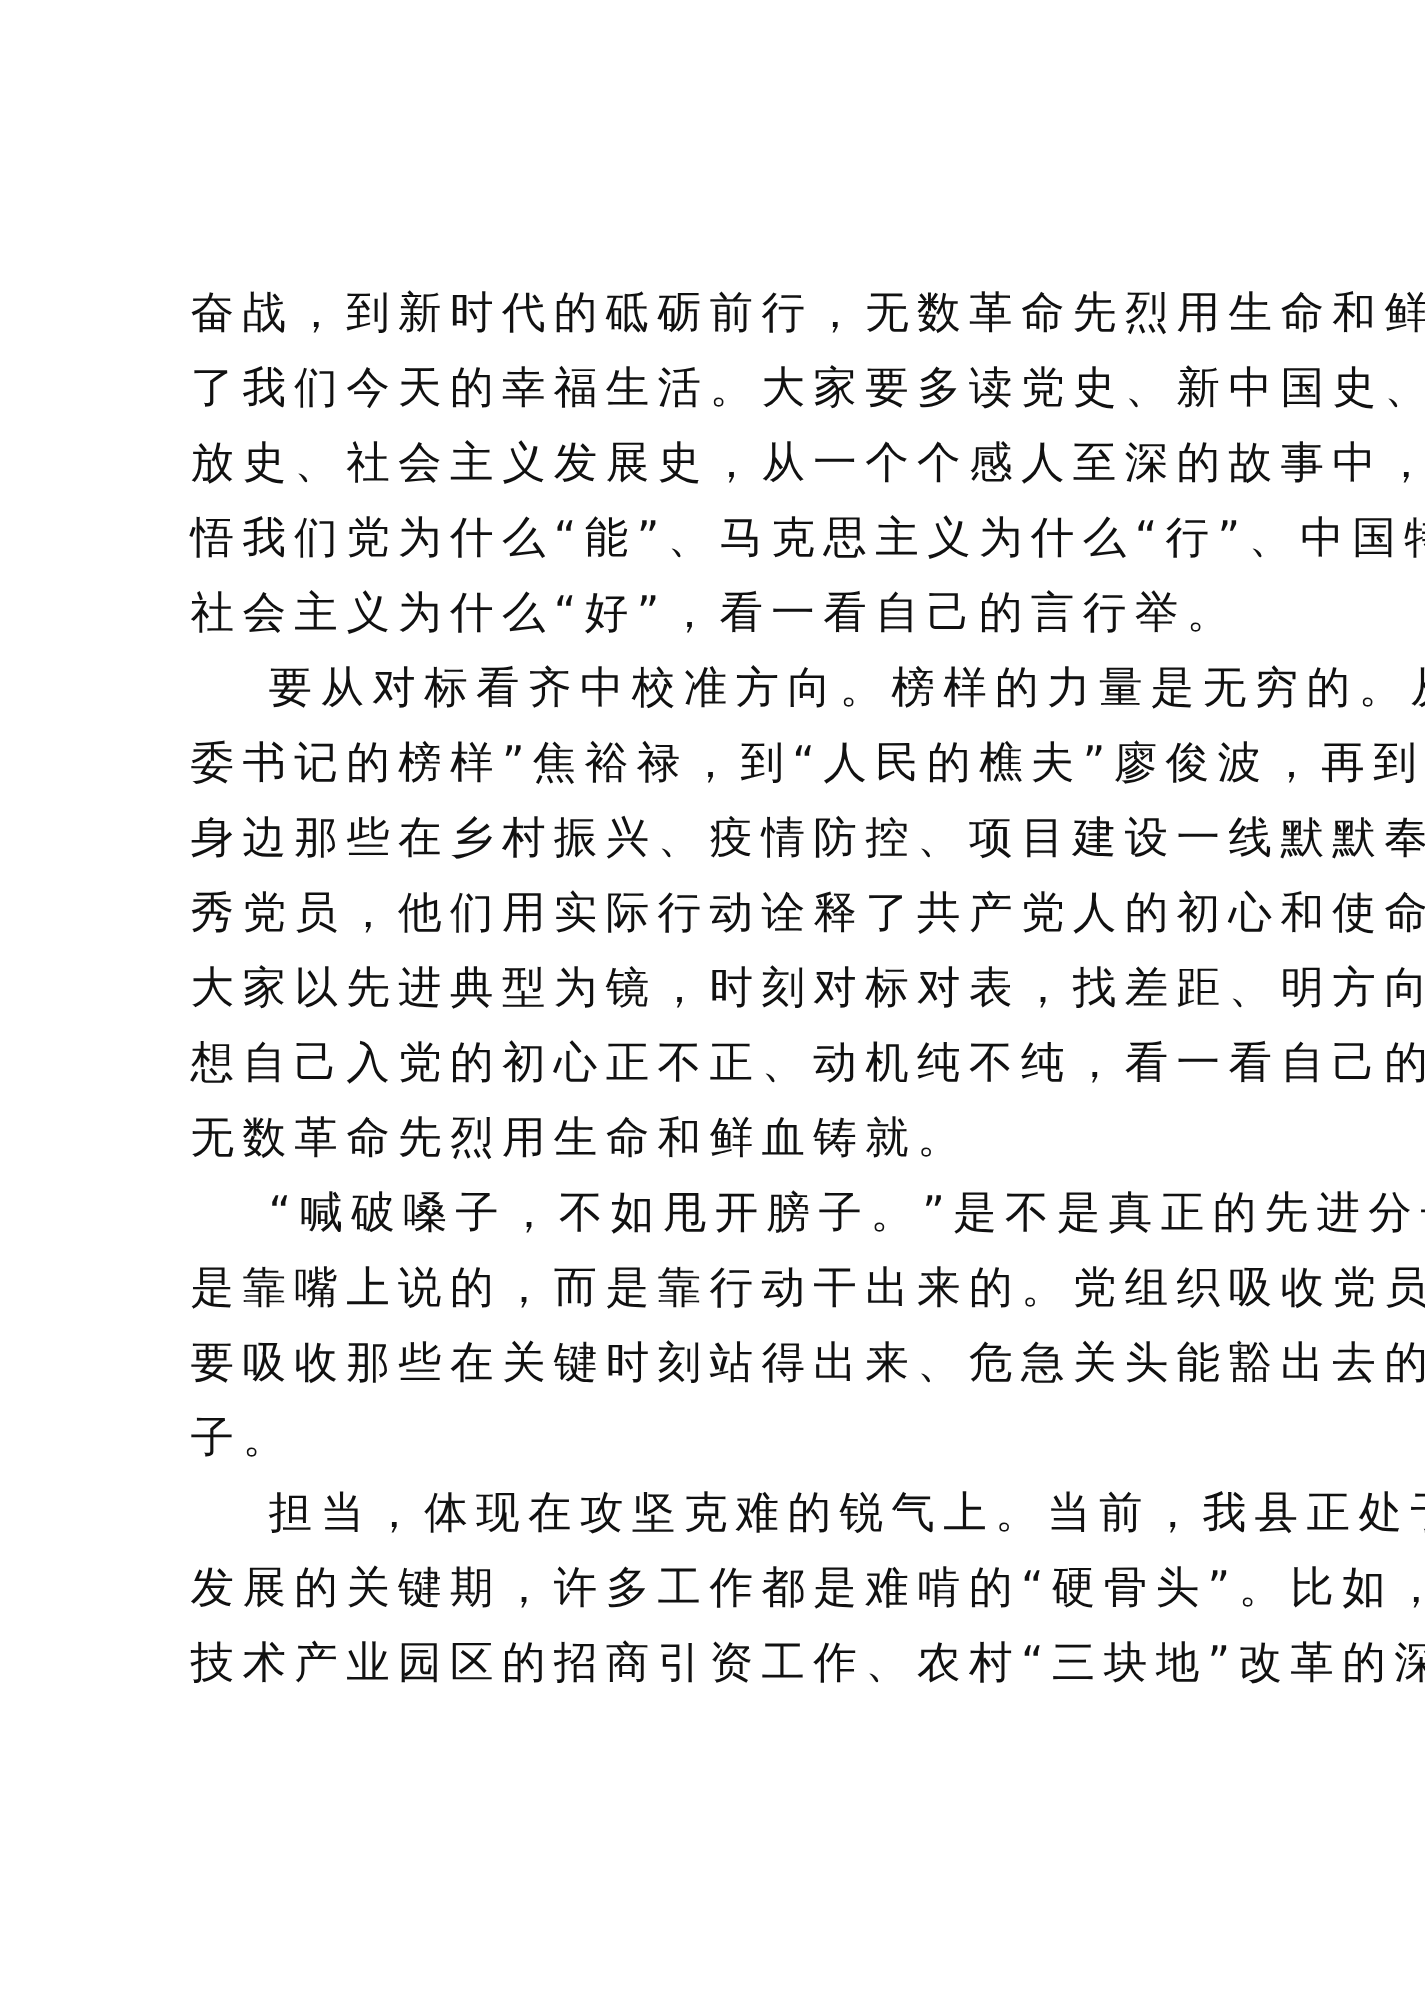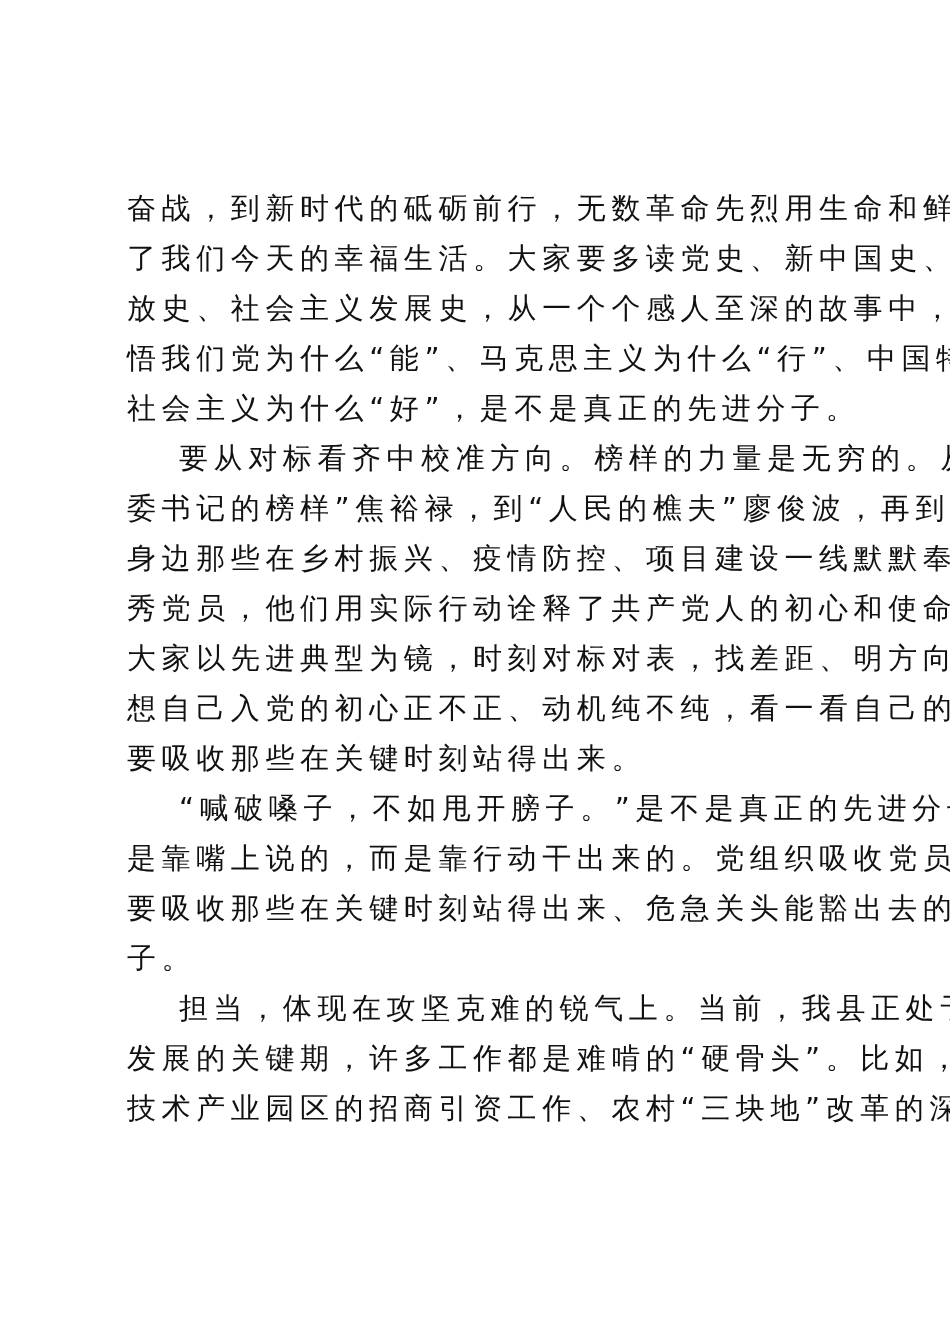--- a/index.html
+++ b/index.html
@@ -44,28 +44,28 @@
 </style>
 </head>
 <body>
 
 <div class="page">
   <div class="body-text">
     <span class="line">奋战，到新时代的砥砺前行，无数革命先烈用生命和鲜血铸就</span>
     <span class="line">了我们今天的幸福生活。大家要多读党史、新中国史、改革开</span>
     <span class="line">放史、社会主义发展史，从一个个感人至深的故事中，深刻感</span>
     <span class="line">悟我们党为什么“能”、马克思主义为什么“行”、中国特色</span>
-    <span class="line">社会主义为什么“好”，是不是真正的先进分子。</span>
+    <span class="line">社会主义为什么“好”，看一看自己的言行举。</span>
     <span class="line indent">要从对标看齐中校准方向。榜样的力量是无穷的。从“县</span>
     <span class="line">委书记的榜样”焦裕禄，到“人民的樵夫”廖俊波，再到我们</span>
     <span class="line">身边那些在乡村振兴、疫情防控、项目建设一线默默奉献的优</span>
     <span class="line">秀党员，他们用实际行动诠释了共产党人的初心和使命。希望</span>
     <span class="line">大家以先进典型为镜，时刻对标对表，找差距、明方向，想一</span>
     <span class="line">想自己入党的初心正不正、动机纯不纯，看一看自己的言行举</span>
-    <span class="line">要吸收那些在关键时刻站得出来。</span>
+    <span class="line">无数革命先烈用生命和鲜血铸就。</span>
     <span class="line indent">“喊破嗓子，不如甩开膀子。”是不是真正的先进分子，不</span>
     <span class="line">是靠嘴上说的，而是靠行动干出来的。党组织吸收党员，就是</span>
     <span class="line">要吸收那些在关键时刻站得出来、危急关头能豁出去的先进分</span>
     <span class="line">子。</span>
     <span class="line indent">担当，体现在攻坚克难的锐气上。当前，我县正处于转型</span>
     <span class="line">发展的关键期，许多工作都是难啃的“硬骨头”。比如，高新</span>
     <span class="line">技术产业园区的招商引资工作、农村“三块地”改革的深化推</span>
   </div>
 </div>
 

